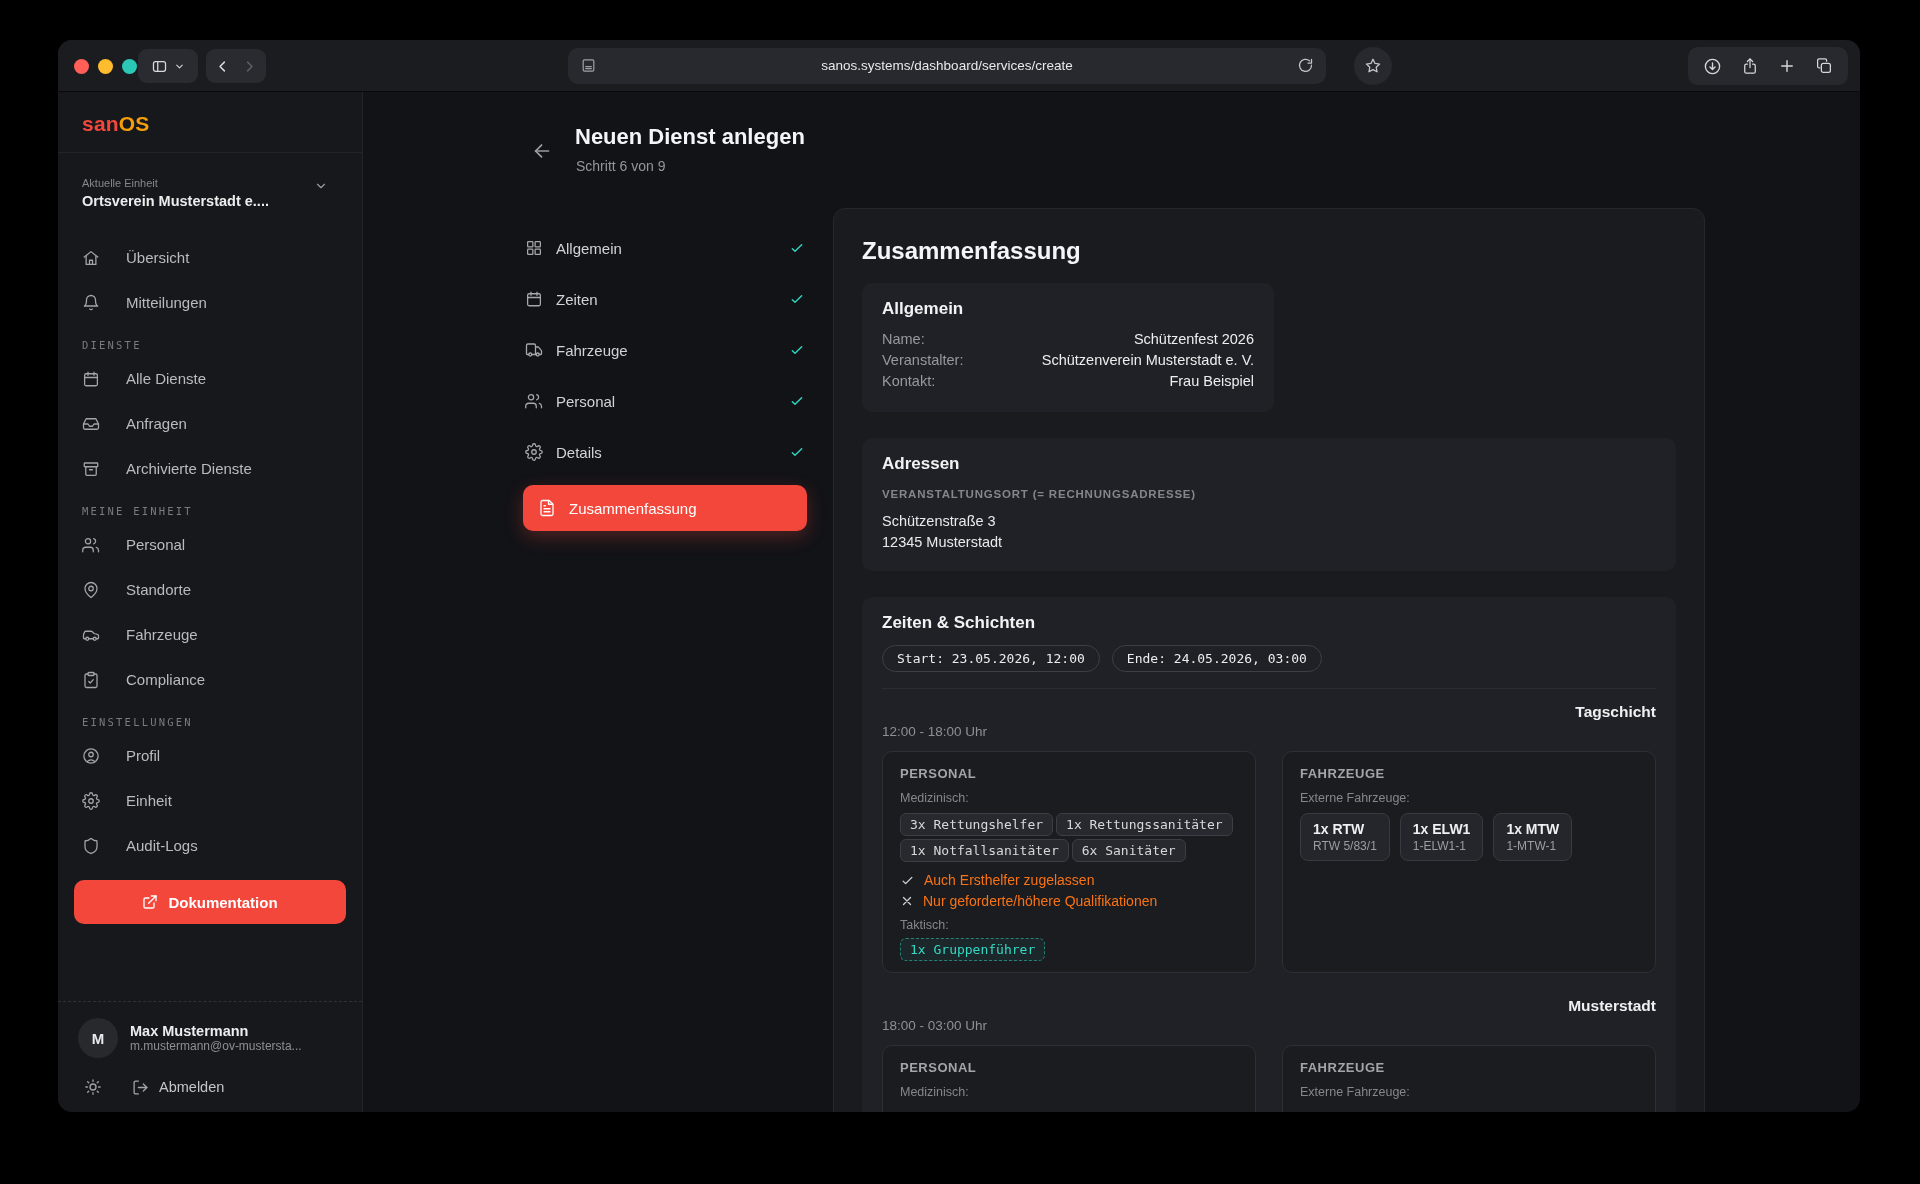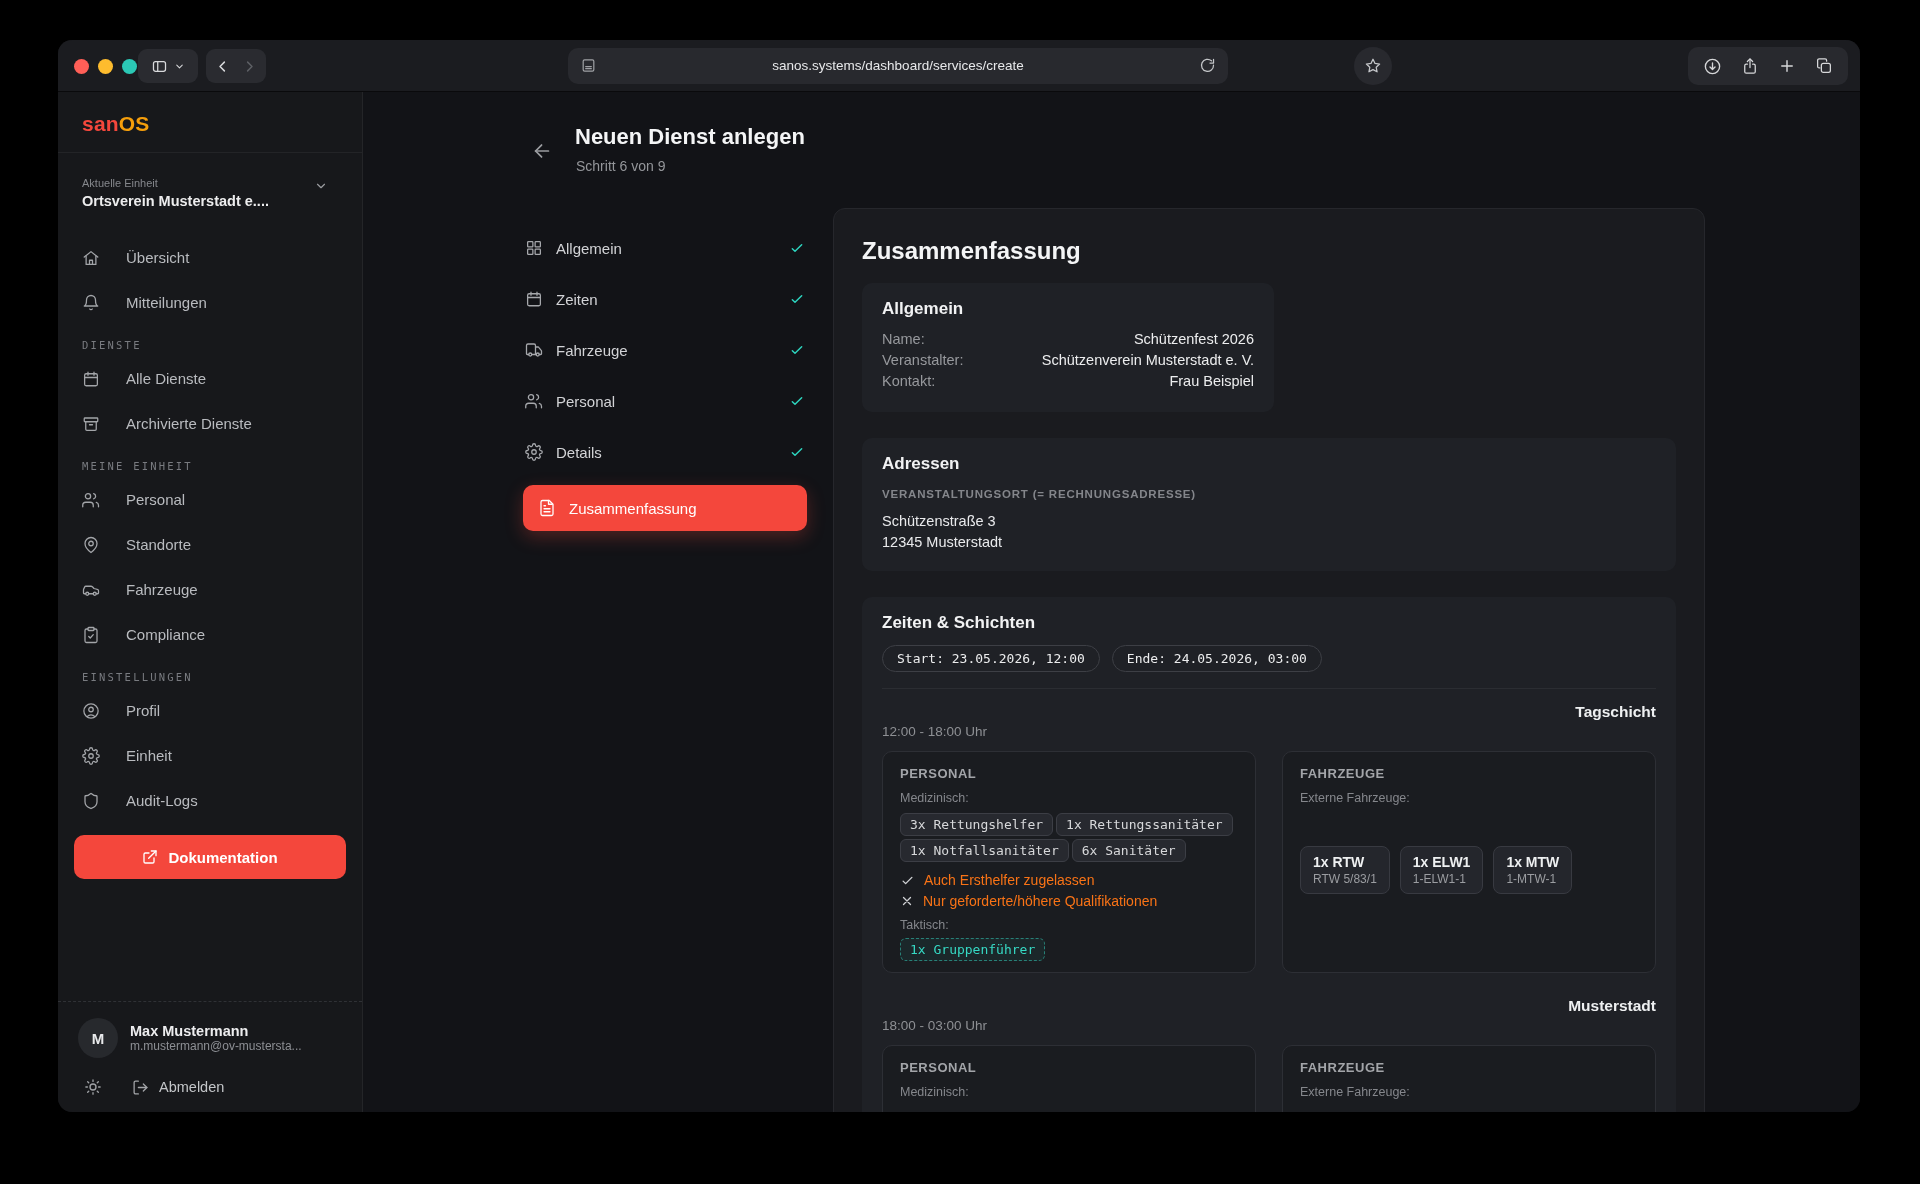--- a/index.html
+++ b/index.html
@@ -12,21 +12,21 @@
          box-shadow:0 24px 70px rgba(0,0,0,.65); }
 
   
   .toolbar { position:relative; height:52px; background:#1b1c20; border-bottom:1px solid #0a0a0c; }
   .lights { position:absolute; left:16px; top:0; height:52px; display:flex; align-items:center; gap:9px; }
   .tl { width:15px; height:15px; border-radius:50%; }
   .tgroup { position:absolute; top:9px; height:34px; background:#2a2b30; border-radius:9px;
             display:flex; align-items:center; justify-content:center; gap:6px; padding:0 9px; color:#d8d9db; }
   .tgroup .dim { color:#5d5f64; }
   .tgroup .vr { width:1px; height:18px; background:#3a3b40; }
-  .urlbar { position:absolute; left:510px; top:8px; width:660px; height:36px; background:#28292e; border-radius:10px; }
+  .urlbar { position:absolute; left:510px; top:8px; width:758px; height:36px; background:#28292e; border-radius:10px; }
   .urltext { line-height:36px; text-align:center; font-size:13.5px; color:#e7e8ea; }
   .url-ic { position:absolute; top:9px; color:#9fa1a5; }
   .url-ic.left { left:12px; } .url-ic.right { right:12px; color:#c4c6c9; }
   .starbtn { position:absolute; left:1296px; top:7px; width:38px; height:38px; border-radius:50%;
              background:#28292e; display:flex; align-items:center; justify-content:center; color:#c4c6c9; }
   .rightcluster { position:absolute; right:12px; top:7px; height:38px; background:#28292e; border-radius:10px;
                   display:flex; align-items:center; gap:19px; padding:0 15px; color:#d6d7d9; }
 
   
   .app { display:flex; height:1020px; }
@@ -99,21 +99,21 @@
   .boxlabel { font-size:12.5px; color:#85878c; margin-bottom:8px; }
   .chips { display:flex; flex-wrap:wrap; gap:3px; margin-bottom:10px; }
   .chip { font-family:"DejaVu Sans Mono", monospace; font-size:13px; color:#d7d8da; background:#27292f;
           border:1px solid #3c3e45; border-radius:6px; padding:3px 9px; white-space:nowrap; }
   .chip.teal { color:#36d9c4; border:1px dashed rgba(54,217,196,.5); background:rgba(54,217,196,.06); }
   .flag { display:flex; align-items:center; gap:9px; margin-bottom:5px; }
   .flag svg { color:#cfd1d4; flex:none; }
   .flagtext { font-size:14px; color:#f97316; }
   .taktlabel { margin-top:9px; }
   .vrow { display:flex; gap:10px; }
-  .vcard { background:#24262c; border:1px solid #383a41; border-radius:8px; padding:7px 12px;margin-top:33px; }
+  .vcard { background:#24262c; border:1px solid #383a41; border-radius:8px; padding:7px 12px; }
   .vtitle { font-size:14px; font-weight:700; color:#eef0f1; }
   .vsub { font-size:12px; color:#9b9da1; margin-top:2px; }
   svg { display:block; }
 </style>
 </head>
 <body>
 
 <div class="win">
 
   <div class="toolbar">
@@ -230,20 +230,27 @@
           <span class="navtext">Mitteilungen</span>
         </div>
 
         <div class="navhead">DIENSTE</div>
         <div class="navitem">
           <svg width="18" height="18" viewBox="0 0 24 24" fill="none" stroke="currentColor" stroke-width="1.7" stroke-linecap="round" stroke-linejoin="round">
               <rect x="3.5" y="5" width="17" height="16" rx="2"></rect>
               <path d="M8 3v4M16 3v4M3.5 10h17"></path>
             </svg>
           <span class="navtext">Alle Dienste</span>
+        </div>
+        <div class="navitem">
+          <svg width="18" height="18" viewBox="0 0 24 24" fill="none" stroke="currentColor" stroke-width="1.7" stroke-linecap="round" stroke-linejoin="round">
+              <path d="M22 12h-6l-2 3h-4l-2-3H2"></path>
+              <path d="M5.5 5h13l3.5 7v5a2 2 0 0 1-2 2H4a2 2 0 0 1-2-2v-5z"></path>
+            </svg>
+          <span class="navtext">Anfragen</span>
         </div>
         <div class="navitem">
           <svg width="18" height="18" viewBox="0 0 24 24" fill="none" stroke="currentColor" stroke-width="1.7" stroke-linecap="round" stroke-linejoin="round">
               <rect x="3" y="4" width="18" height="5" rx="1"></rect>
               <path d="M5 9v10a1.5 1.5 0 0 0 1.5 1.5h11A1.5 1.5 0 0 0 19 19V9"></path>
               <path d="M10 13h4"></path>
             </svg>
           <span class="navtext">Archivierte Dienste</span>
         </div>
 

